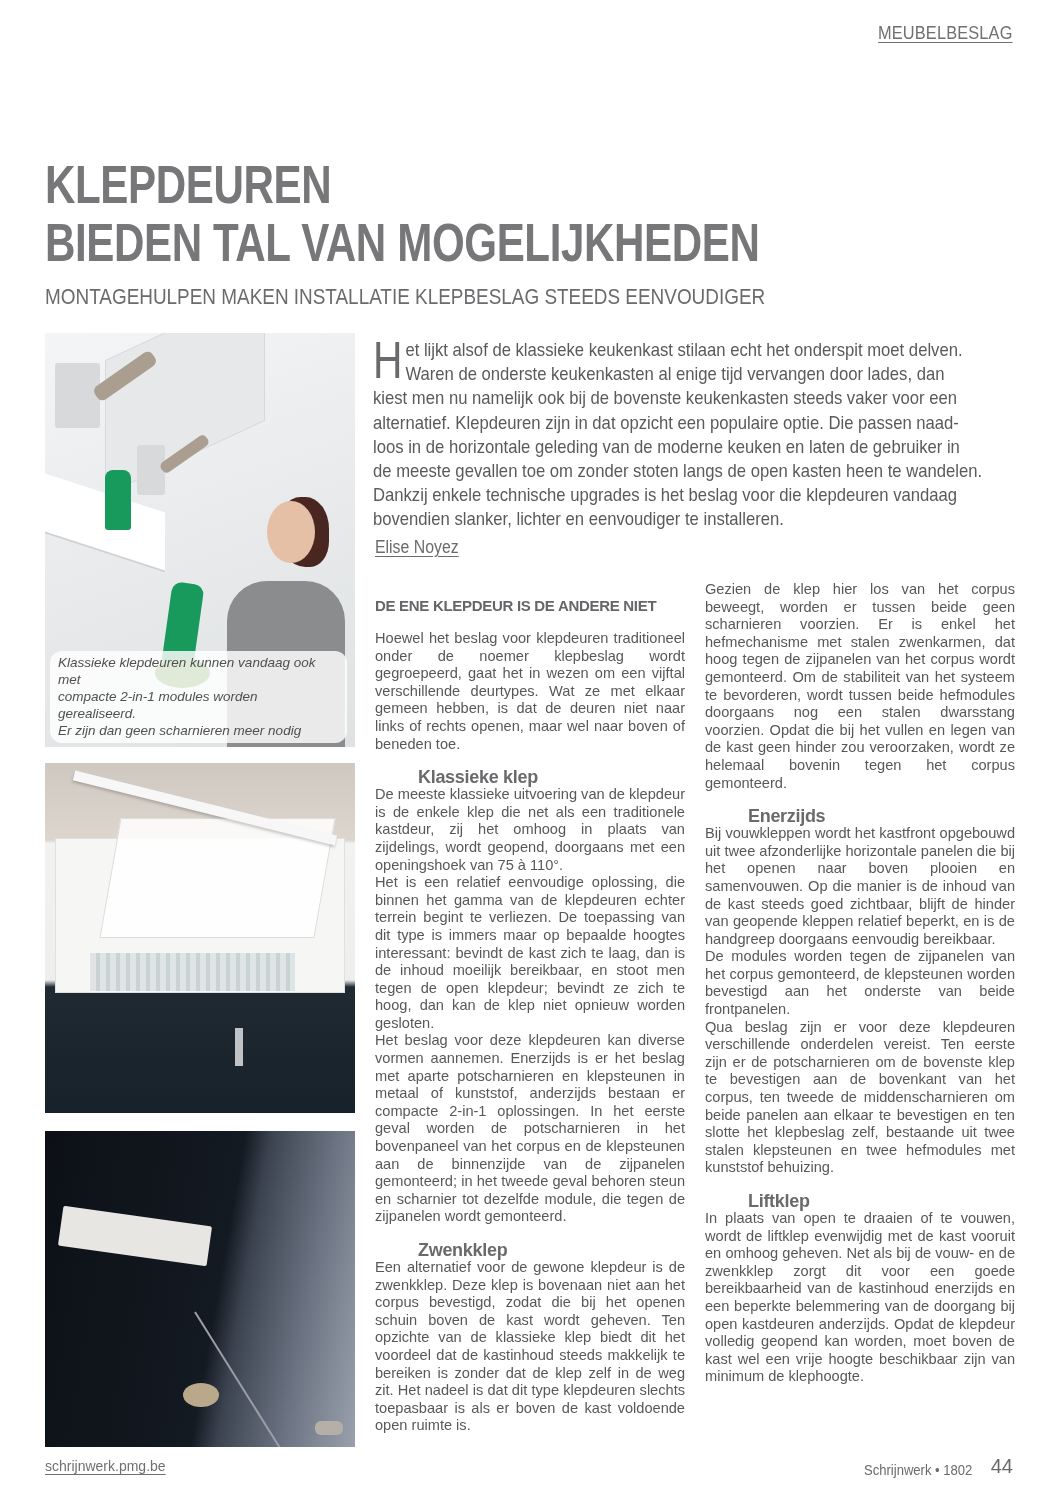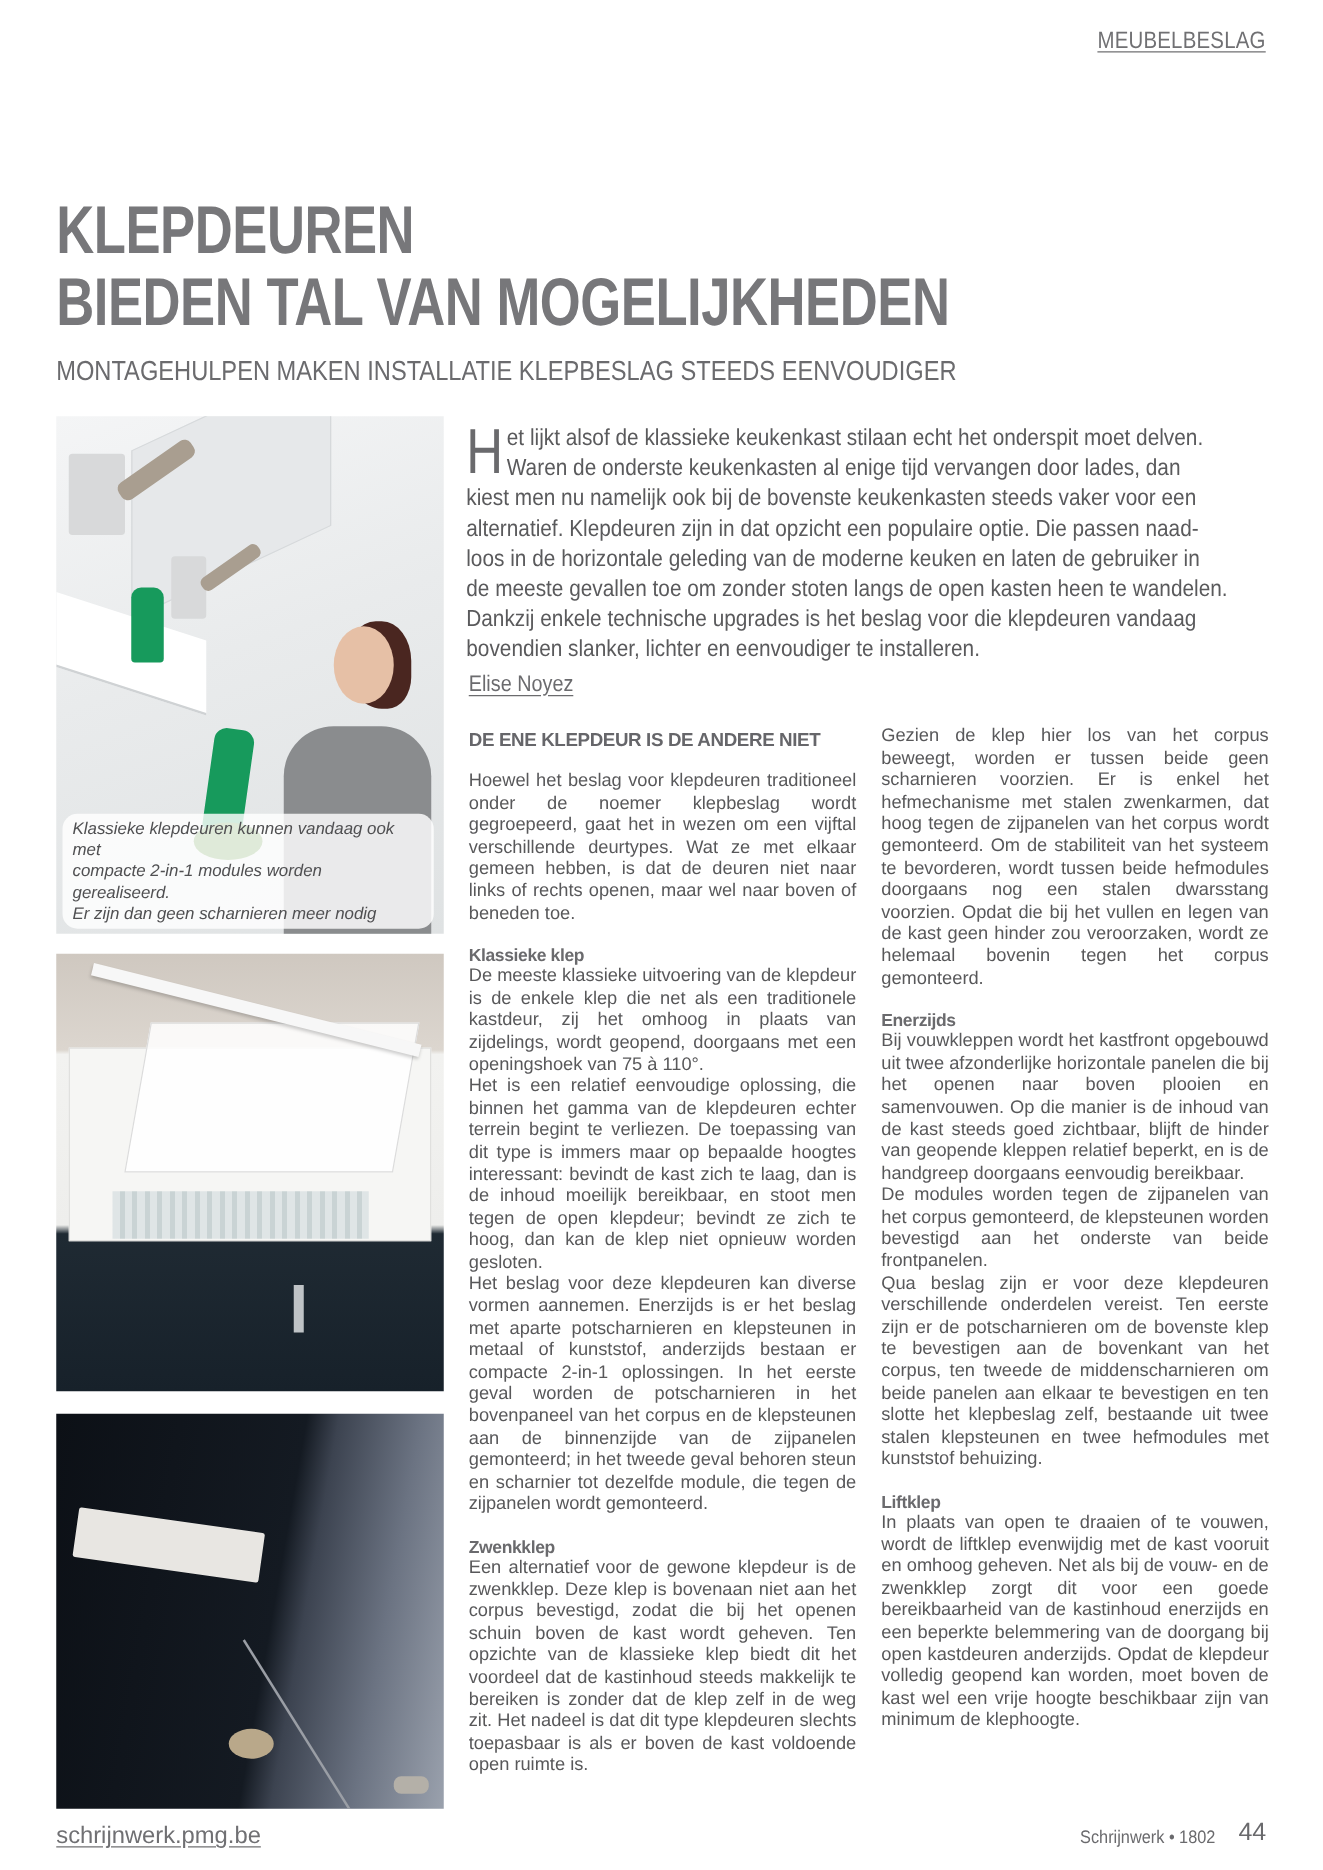--- a/index.html
+++ b/index.html
@@ -80,34 +80,34 @@
   }
   .intro .line.indent { padding-left: 36px; }
   .byline {
     position: absolute; left: 375px; top: 537px;
     font-size: 18px; color: #6b6b6e; text-decoration: underline; text-underline-offset: 3px;
     transform: scaleX(0.88); transform-origin: left top;
   }
 
   
   .col { position: absolute; width: 310px; font-size: 14.6px; line-height: 17.6px; color: #58585a; }
-  .col1 { left: 375px; top: 583px; }
+  .col1 { left: 375px; top: 596px; }
   .col2 { left: 705px; top: 581px; }
   .col p { text-align: justify; text-align-last: left; }
   .col h2 {
     font-size: 15px; font-weight: bold; color: #66666a; line-height: 20px; margin-bottom: 14px;
     letter-spacing: -0.3px; white-space: nowrap;
   }
-  .col h3 { font-size: 14px; font-weight: bold; color: #6a6a6d; line-height: 18px; letter-spacing: -0.3px; }
+  .col h3 { font-size: 18px; font-weight: bold; color: #6a6a6d; line-height: 18px; letter-spacing: -0.3px; margin-left: 43px; }
   .col .gap { height: 15px; }
 
   
   .footer-site {
     position: absolute; left: 45px; top: 1458px;
-    font-size: 19px; color: #707073; text-decoration: underline; text-underline-offset: 3px;
+    font-size: 14px; color: #707073; text-decoration: underline; text-underline-offset: 3px;
   }
   .footer-mag {
     position: absolute; right: 86px; top: 1462px; font-size: 14.5px; color: #6a6a6d;
     transform: scaleX(0.9); transform-origin: right top;
   }
   .footer-page {
     position: absolute; right: 45px; top: 1455px; font-size: 20px; color: #6a6a6d;
   }
 </style>
 </head>

